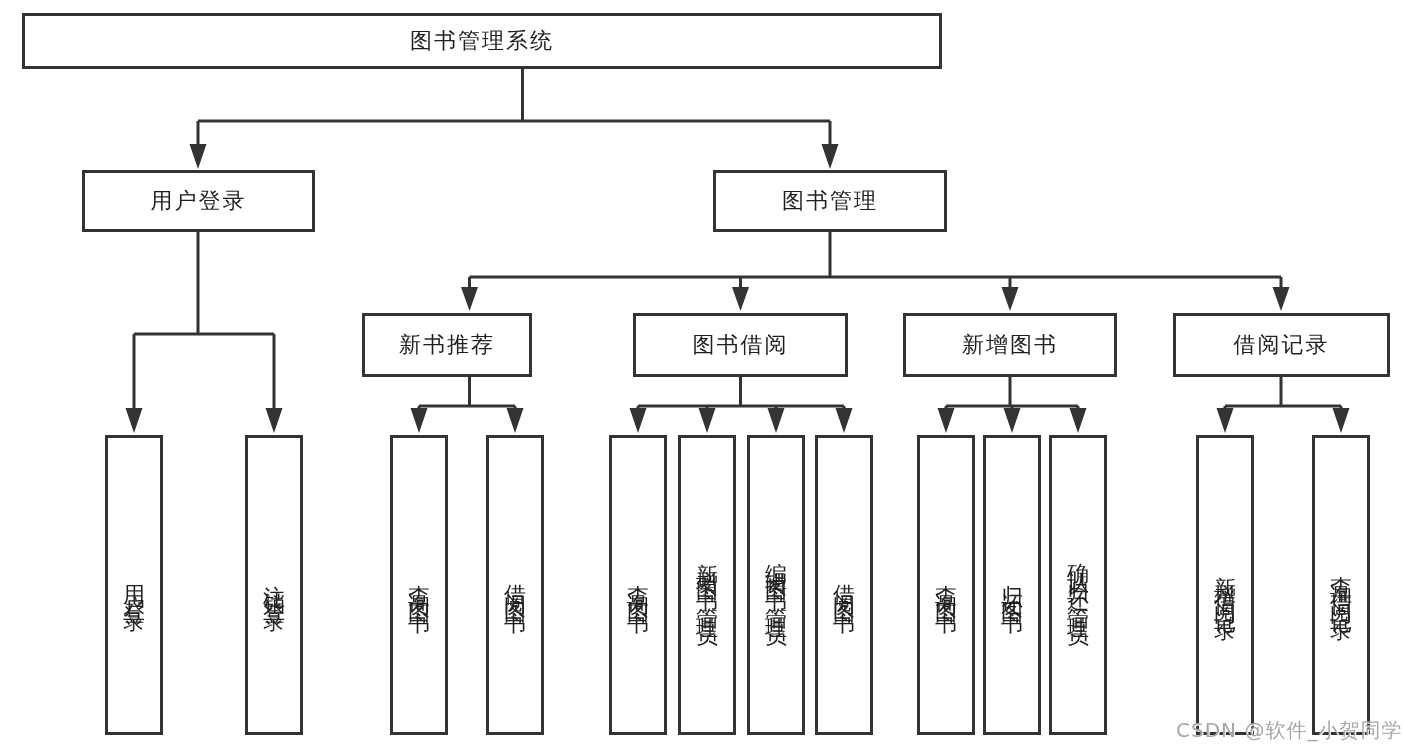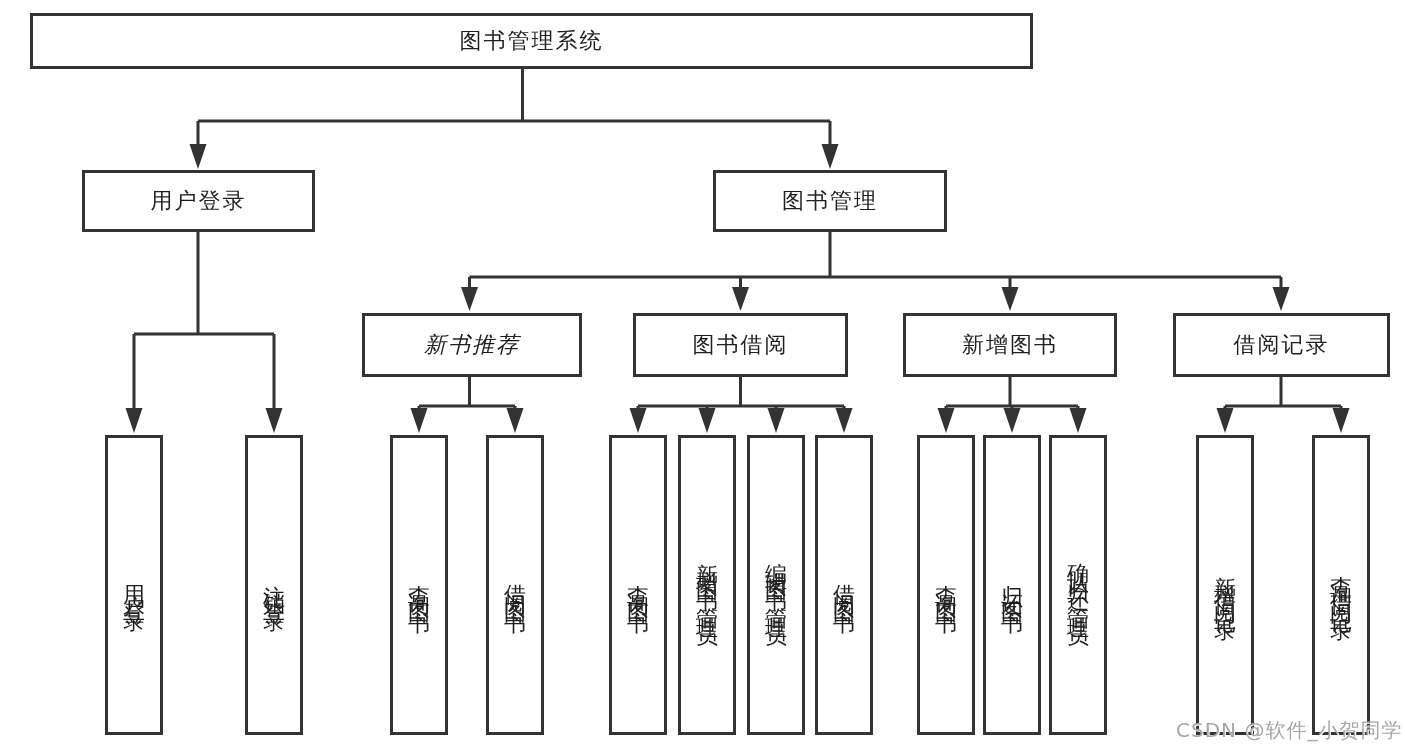--- a/index.html
+++ b/index.html
@@ -50,26 +50,26 @@
     <path class="ln" d="M740.5,377 L740.5,406 M638,406 L844,406 M638,406 L638,410 M707,406 L707,410 M776,406 L776,410 M844,406 L844,410"></path>
     <path class="ar" d="M629.5,408 L646.5,408 L638,433 Z M698.5,408 L715.5,408 L707,433 Z M767.5,408 L784.5,408 L776,433 Z M835.5,408 L852.5,408 L844,433 Z"></path>
 
     <path class="ln" d="M1010,377 L1010,406 M946,406 L1078,406 M946,406 L946,410 M1012,406 L1012,410 M1078,406 L1078,410"></path>
     <path class="ar" d="M937.5,408 L954.5,408 L946,433 Z M1003.5,408 L1020.5,408 L1012,433 Z M1069.5,408 L1086.5,408 L1078,433 Z"></path>
 
     <path class="ln" d="M1281,377 L1281,406 M1225,406 L1341,406 M1225,406 L1225,410 M1341,406 L1341,410"></path>
     <path class="ar" d="M1216.5,408 L1233.5,408 L1225,433 Z M1332.5,408 L1349.5,408 L1341,433 Z"></path>
   </svg>
 
-  <div class="box hbox" style="left:30px; top:13px; width:1003px; height:56px;">图书管理系统</div>
+  <div class="box hbox" style="left:22px; top:13px; width:920px; height:56px;">图书管理系统</div>
 
   <div class="box hbox" style="left:82px; top:170px; width:233px; height:62px;">用户登录</div>
   <div class="box hbox" style="left:713px; top:170px; width:234px; height:62px;font-family:Liberation Serif, serif;">图书管理</div>
 
-  <div class="box hbox" style="left:362px; top:313px; width:220px; height:64px;font-style:italic;">新书推荐</div>
+  <div class="box hbox" style="left:362px; top:313px; width:170px; height:64px;">新书推荐</div>
   <div class="box hbox" style="left:633px; top:313px; width:215px; height:64px;">图书借阅</div>
   <div class="box hbox" style="left:903px; top:313px; width:214px; height:64px;">新增图书</div>
   <div class="box hbox" style="left:1173px; top:313px; width:217px; height:64px;">借阅记录</div>
 
   <div class="box vbox" style="left:105px;">
     <span class="vtext">用户登录</span>
   </div>
   <div class="box vbox" style="left:245px;">
     <span class="vtext">注销登录</span>
   </div>

